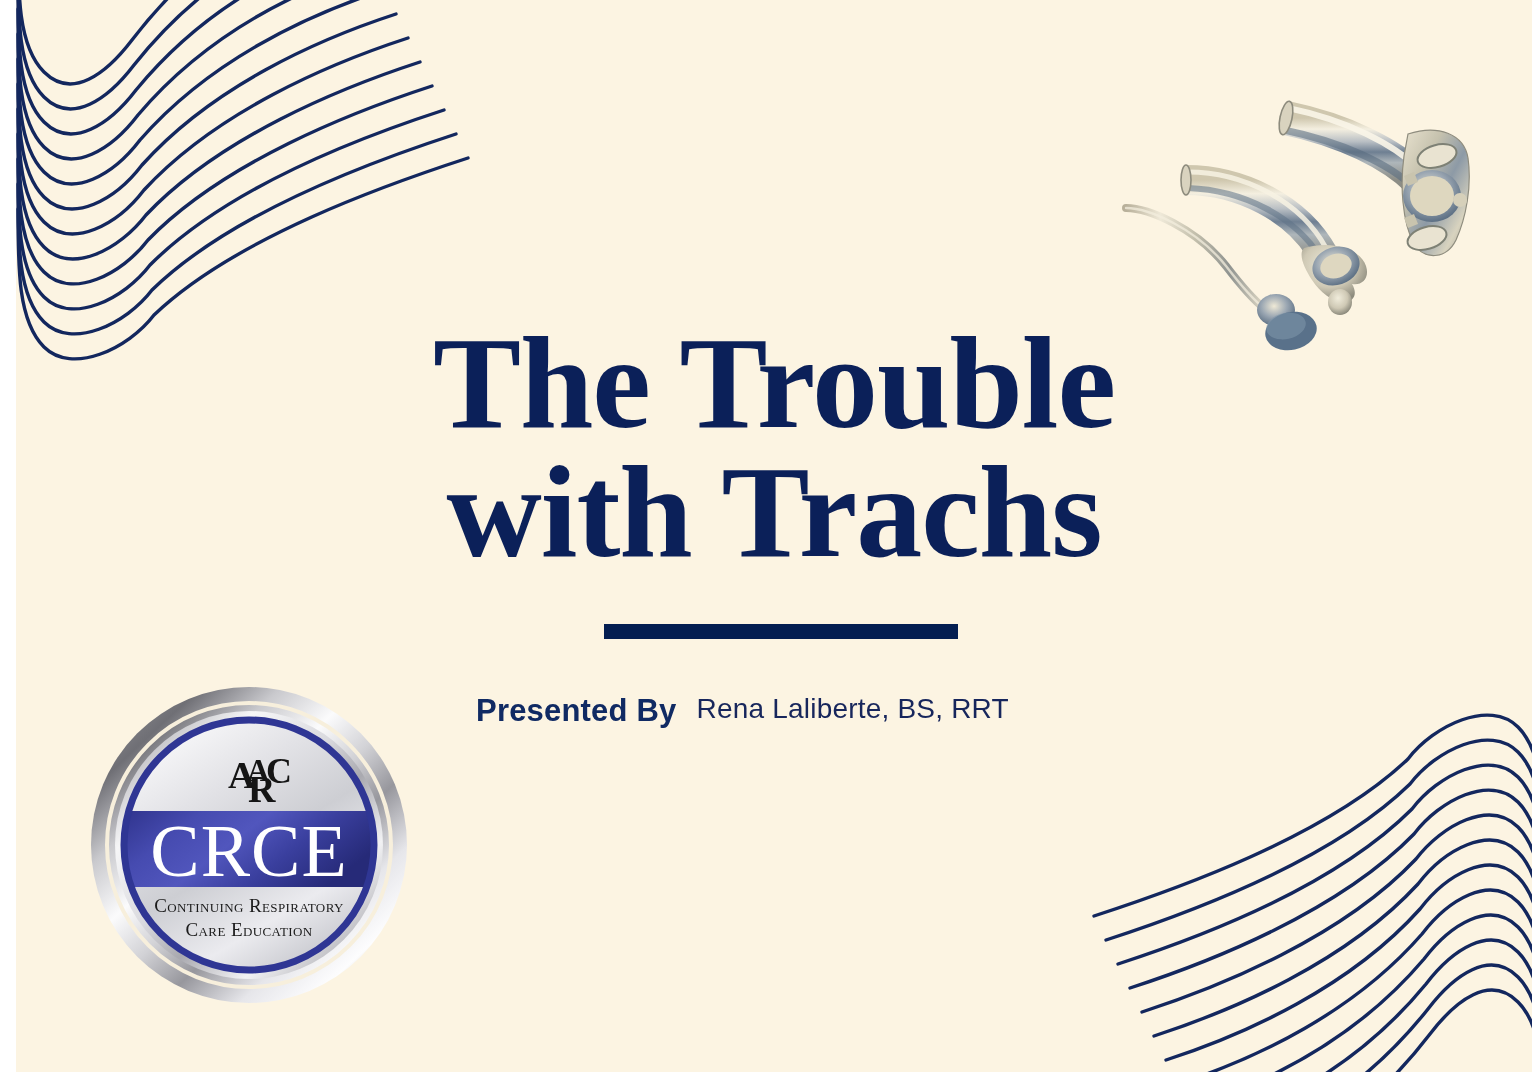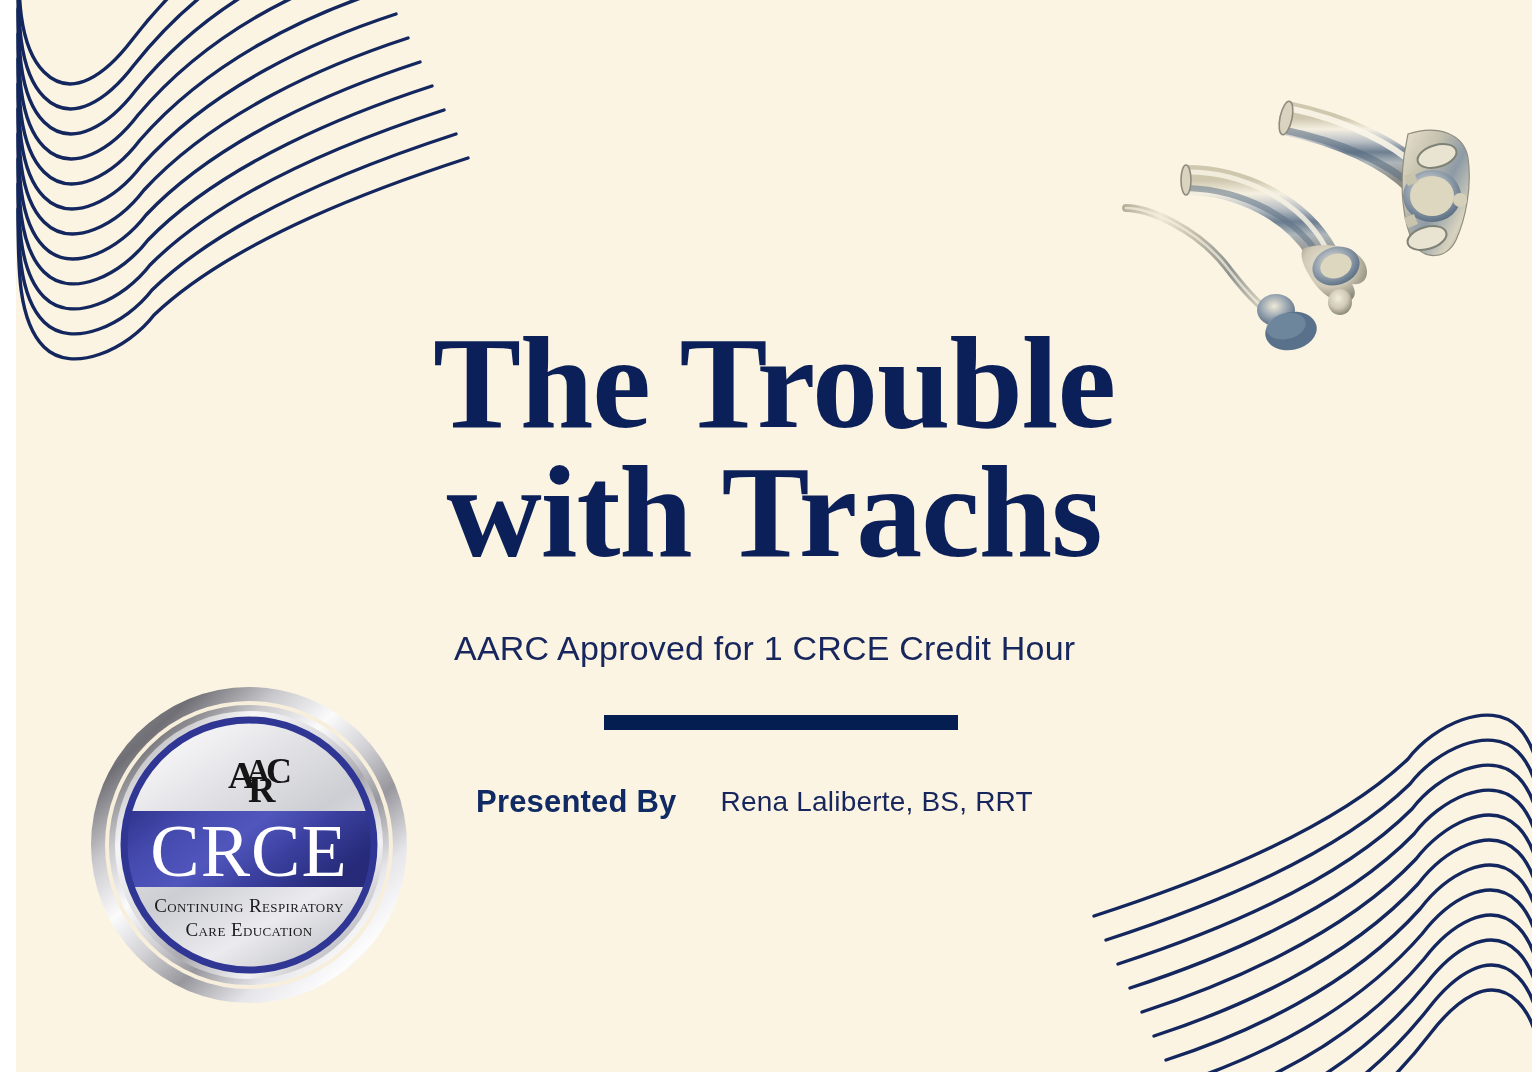--- a/index.html
+++ b/index.html
@@ -77,22 +77,22 @@
   }
   #divider {
     margin: 47px 0 0 200px;
     width: 354px;
     height: 15px;
     background: #041e51;
   }
   #presenter-row {
     margin: 54px 0 0 72px;
     display: flex;
-    align-items: center;
-    gap: 44px;
+    align-items: flex-start;
+    gap: 20px;
   }
   #presented-by-label {
     font-family: "Liberation Sans", sans-serif;
     font-weight: bold;
     font-size: 31px;
     color: #102a63;
     letter-spacing: 0.2px;
   }
   #presenter-name {
     font-family: "Liberation Sans", sans-serif;
@@ -224,21 +224,20 @@
       <path d="M296,88 L306,84 L310,94 L300,98 Z" fill="#c9c4ae"></path>
       <path d="M296,130 L306,126 L310,136 L300,140 Z" fill="#c9c4ae"></path>
       <circle cx="352" cy="112" r="7" fill="#d6d0ba"></circle>
     </svg>
   </div>
 
   <div id="content">
     <h1 id="title">The Trouble
 with Trachs</h1>
 
-    <div id="subtitle">AARC Approved for 1 CRCE Credit Hour</div>
 
     <div id="divider"></div>
 
     <div id="presenter-row">
       <span id="presented-by-label">Presented By</span>
       <span id="presenter-name">Rena Laliberte, BS, RRT</span>
     </div>
   </div>
 
   <div id="crce-badge">

